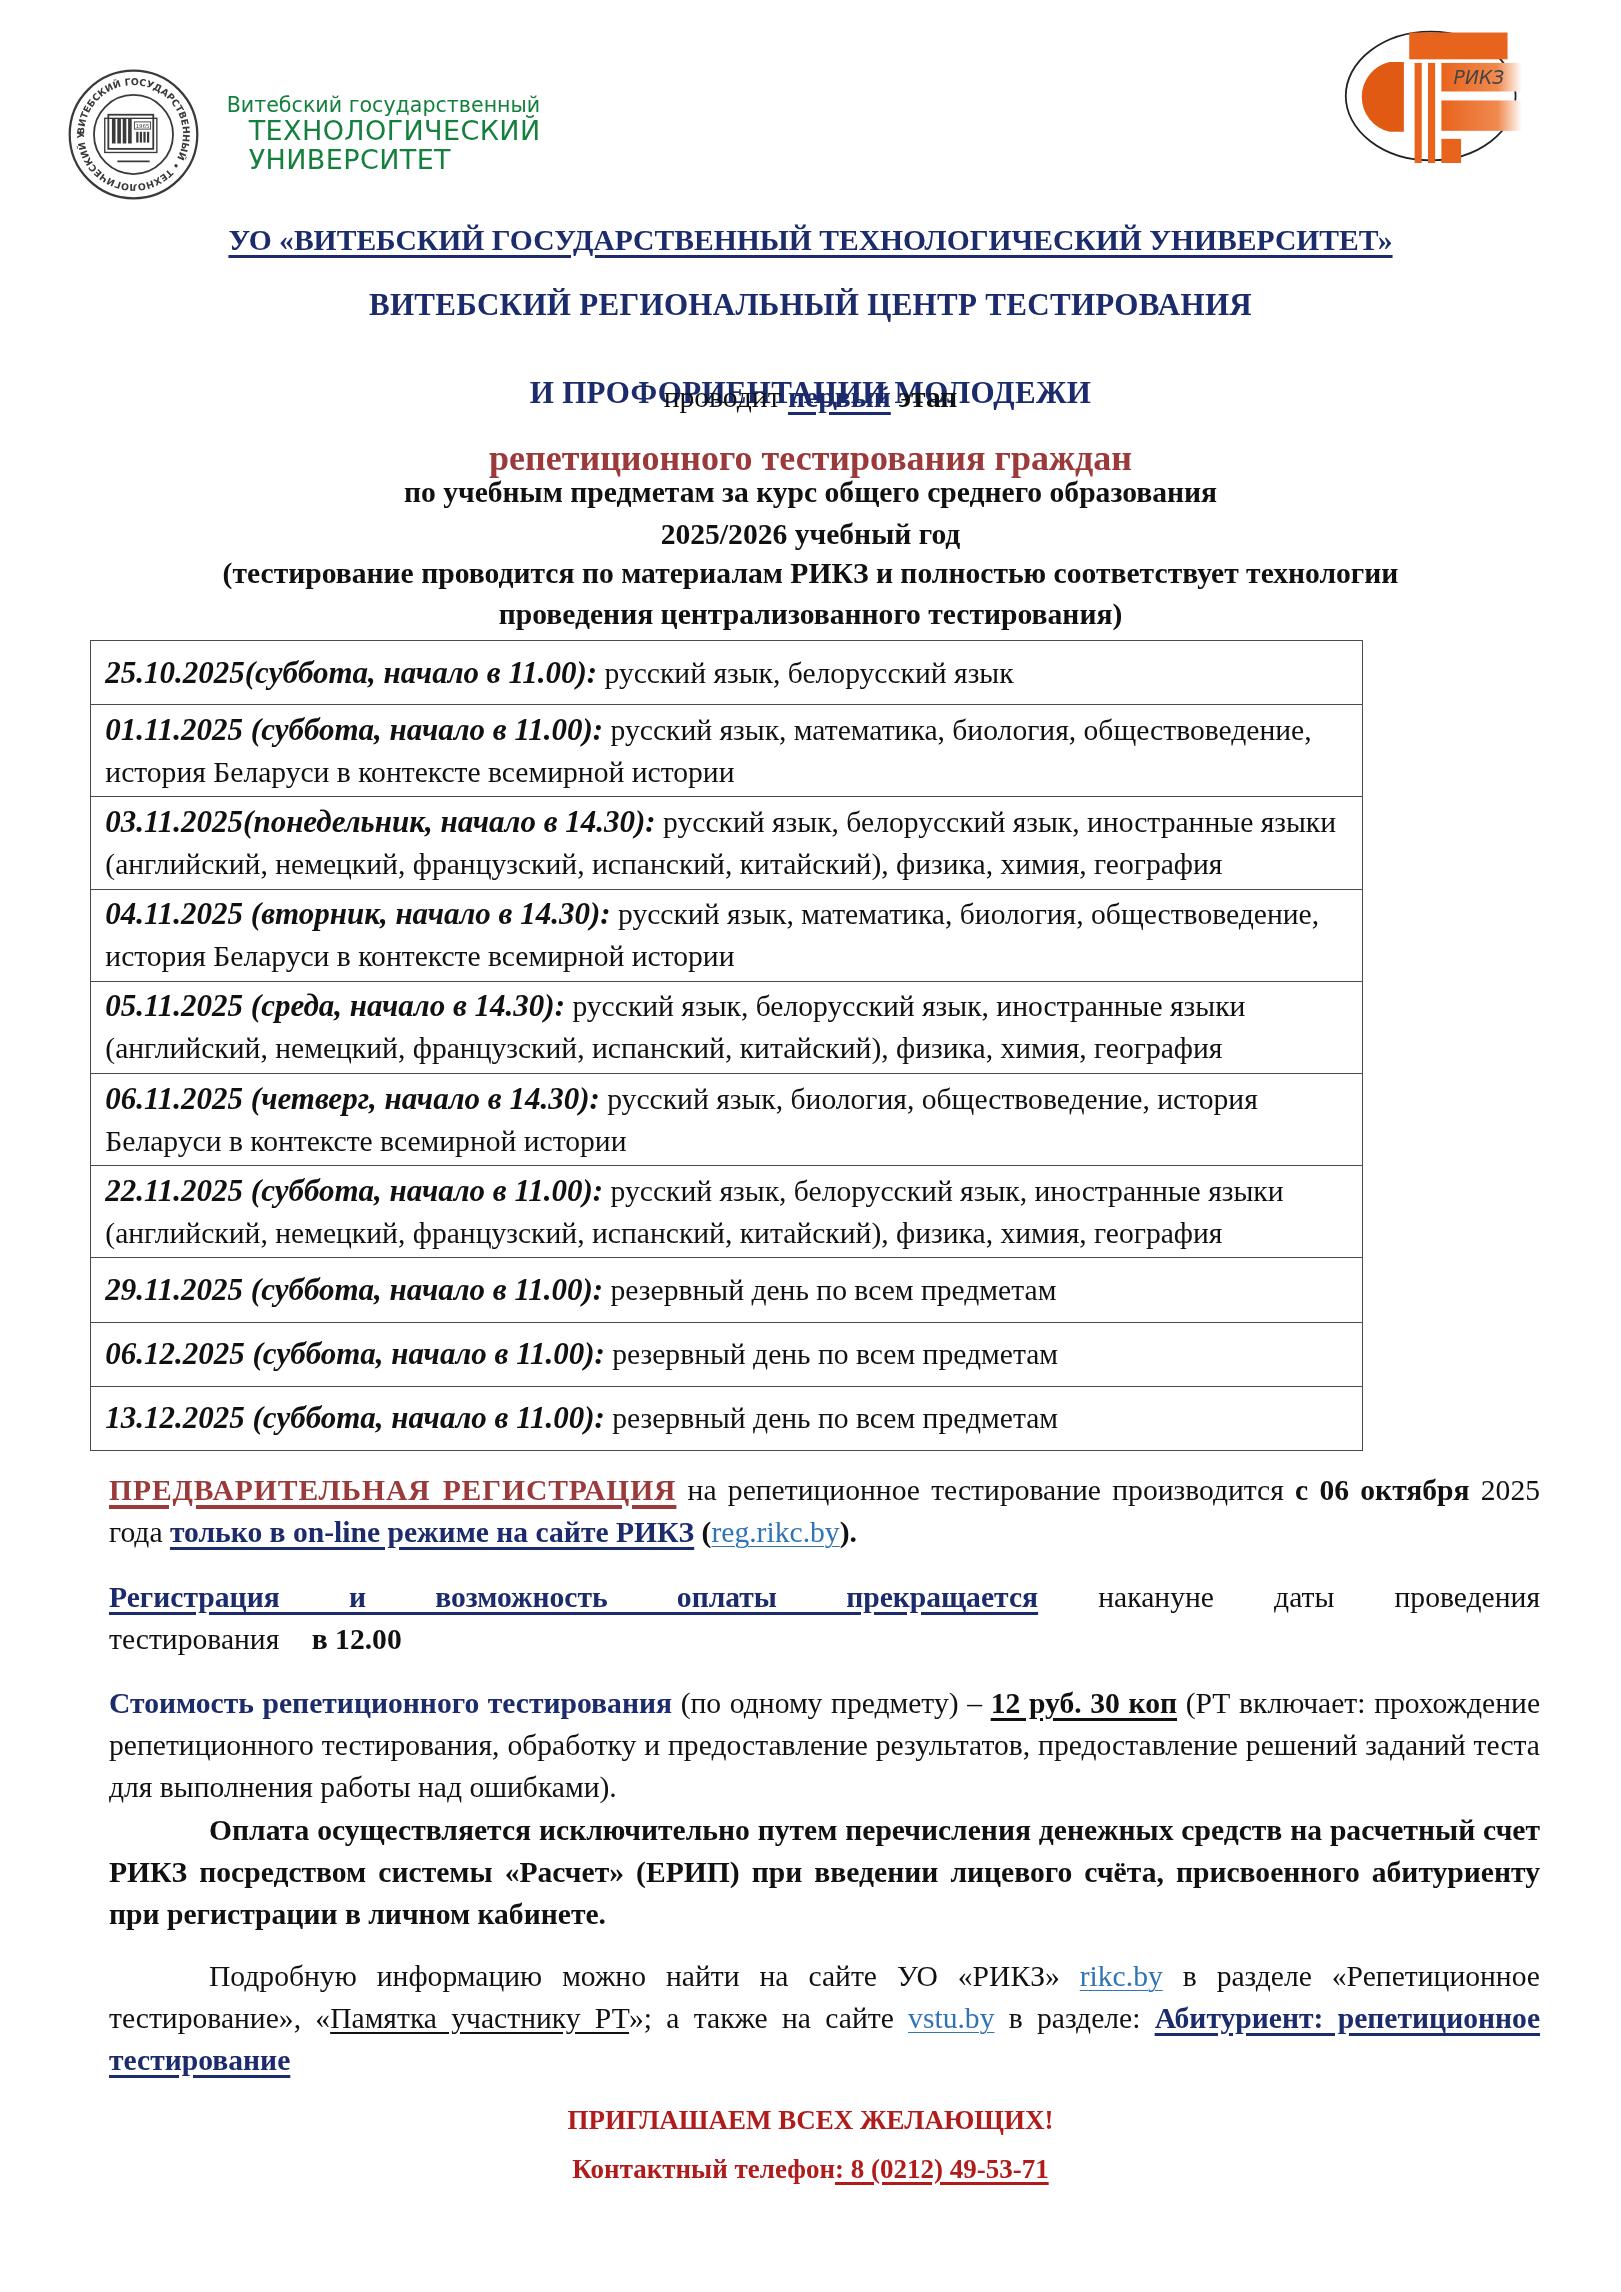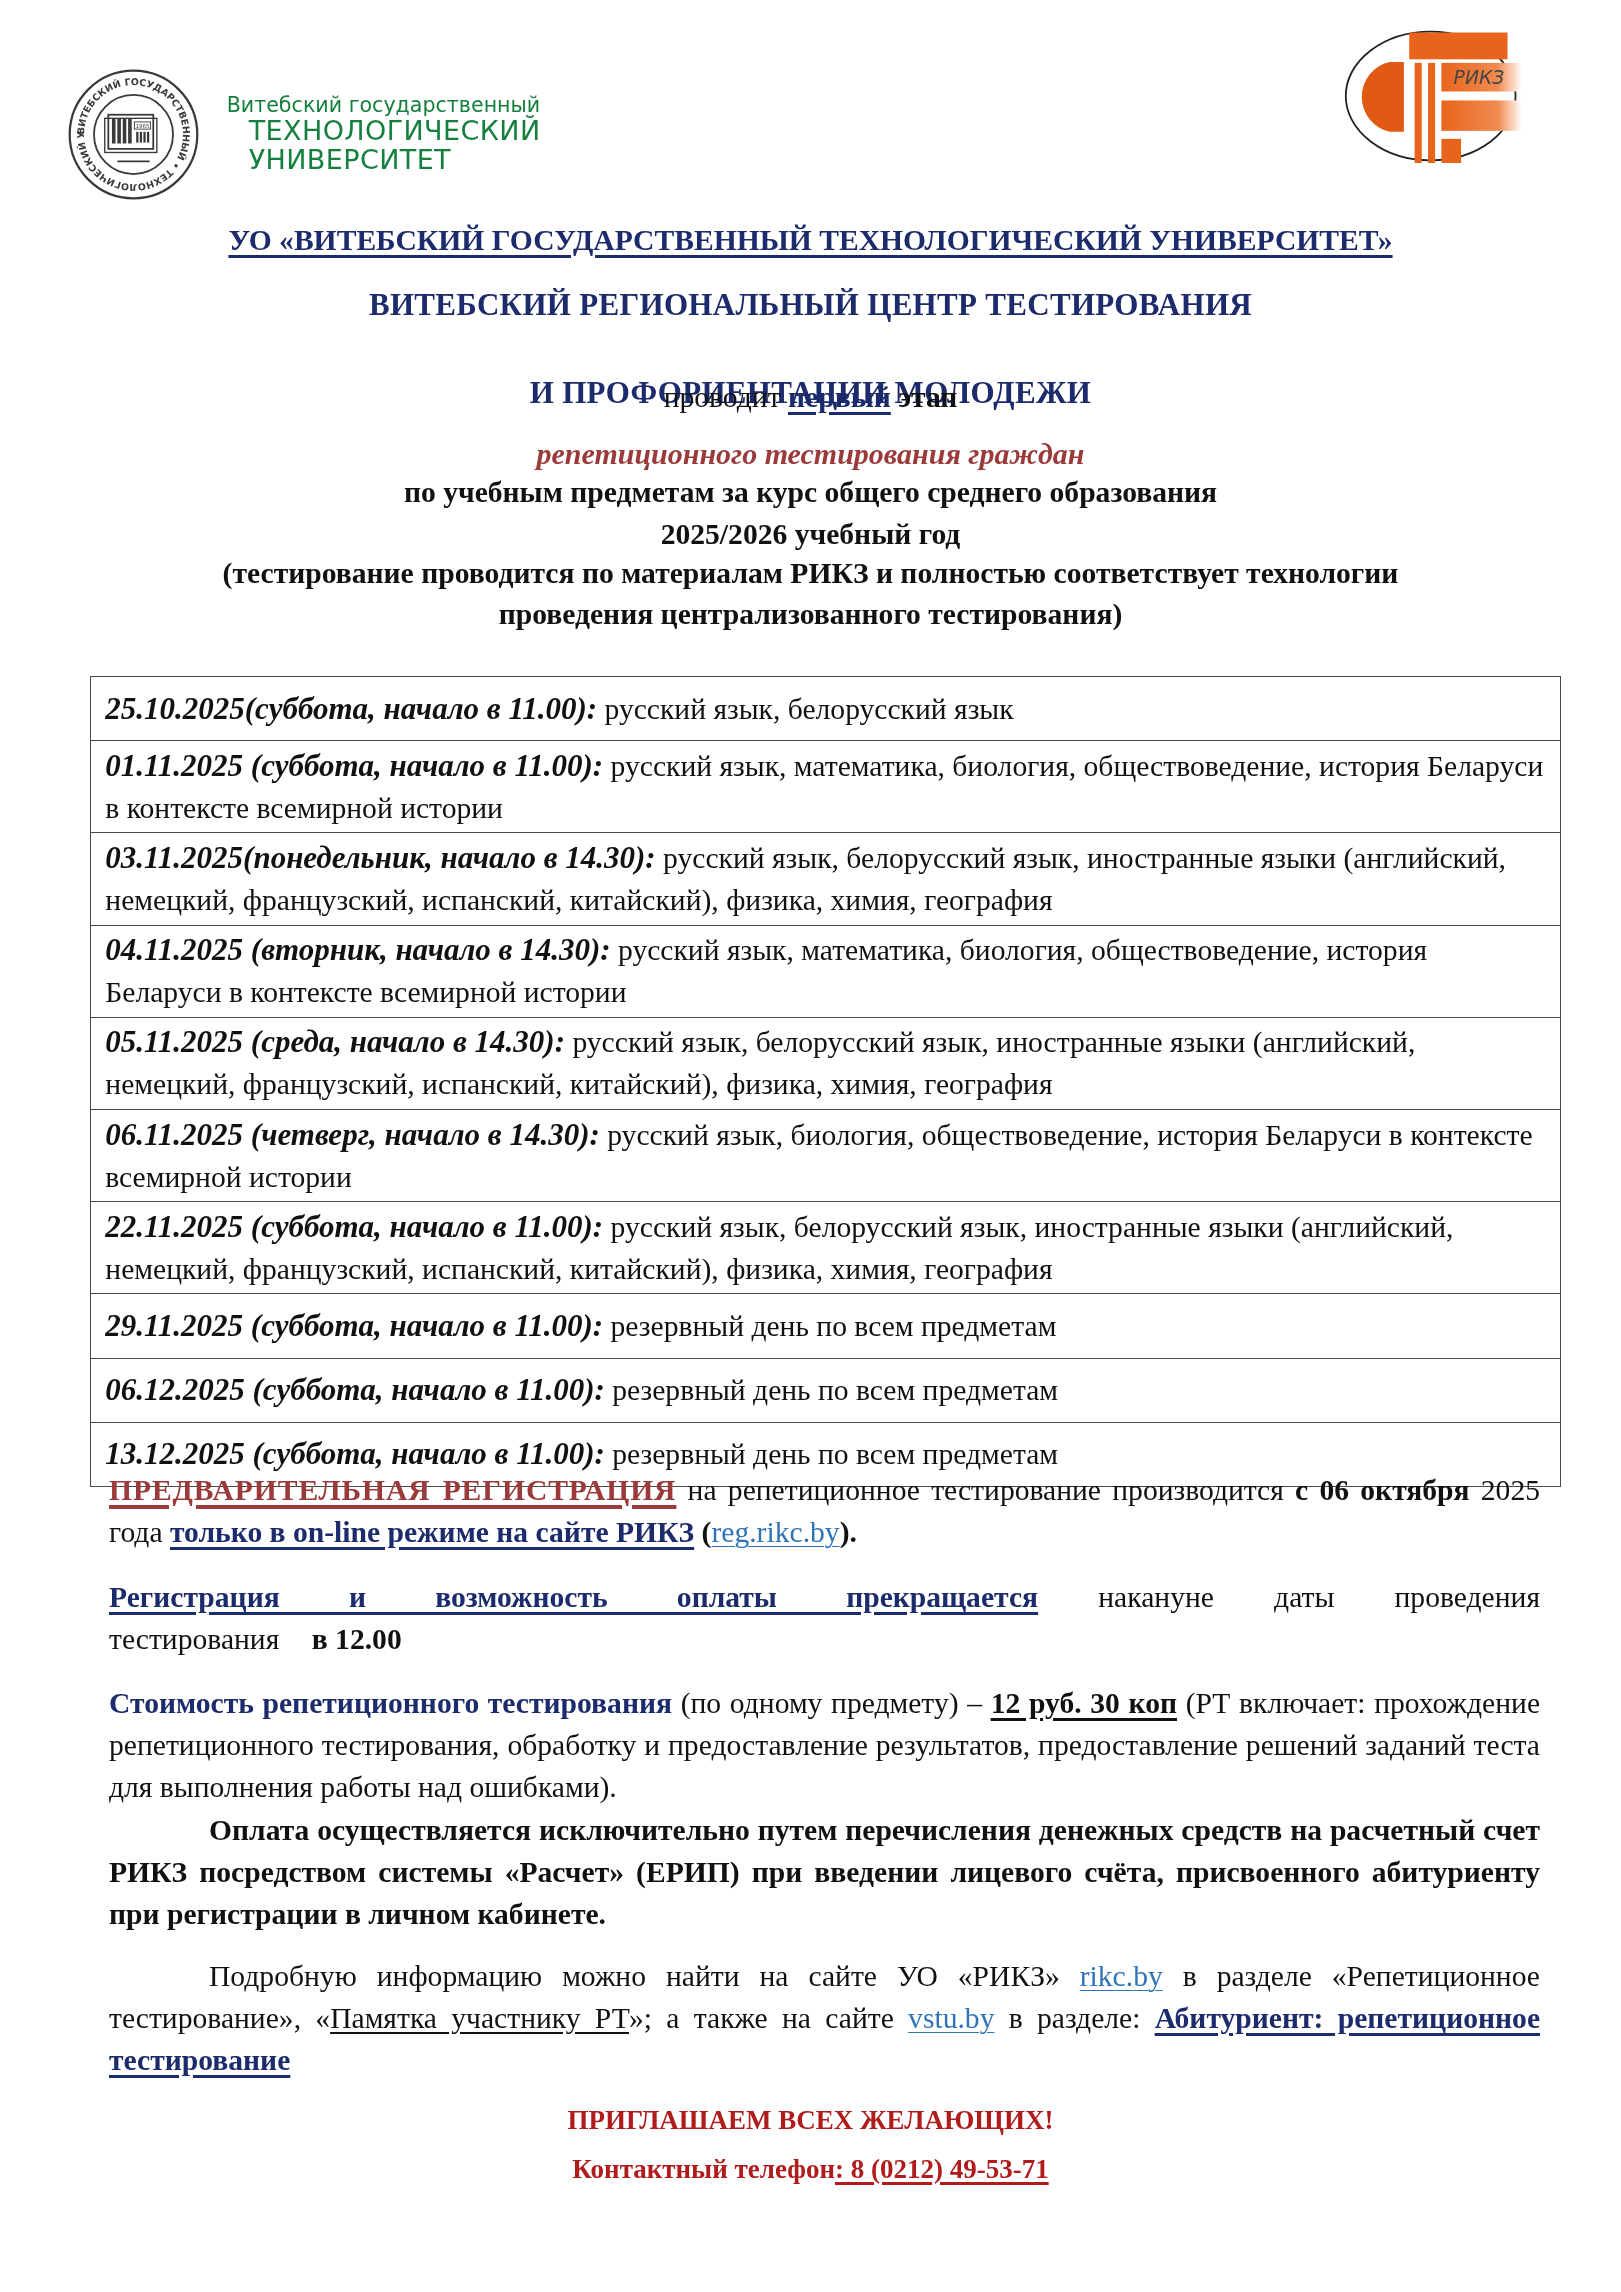--- a/index.html
+++ b/index.html
@@ -19,27 +19,27 @@
   .logo-right svg { width: 188px; height: 143px; display: block; }
 
   .center { position: absolute; left: 0; width: 1621px; text-align: center; }
   .t-univ { top: 224px; font-size: 29.6px; font-weight: bold; color: #1c2b6b; }
   .t-univ span { text-decoration: underline; text-decoration-thickness: 2.7px; text-underline-offset: 4.5px; }
   .t-center1 { top: 287px; font-size: 31px; font-weight: bold; color: #1c2b6b; letter-spacing: 0.3px; }
   .t-center2 { top: 331px; font-size: 31px; font-weight: bold; color: #1c2b6b; letter-spacing: 0.3px; margin-top: 44px; }
   .t-conducts { top: 381px; font-size: 29.6px; color: #111; }
   .t-conducts .first { font-weight: bold; color: #1c2b6b; text-decoration: underline; text-decoration-thickness: 2.7px; text-underline-offset: 4.5px; }
   .t-conducts .stage { font-weight: bold; }
-  .t-rep { top: 437px; font-size: 30px; font-weight: bold; color: #9b3a3a; font-style: italic; }
+  .t-rep { top: 437px; font-size: 36px; font-weight: bold; color: #9b3a3a; }
   .t-subj { top: 476px; font-size: 29.6px; font-weight: bold; }
   .t-year { top: 518px; font-size: 29.6px; font-weight: bold; }
   .t-note1 { top: 557px; font-size: 29.6px; font-weight: bold; }
   .t-note2 { top: 598px; font-size: 29.6px; font-weight: bold; }
 
-  .schedule { position: absolute; left: 90px; top: 676px; width: 1471px; border-collapse: collapse; }
+  .schedule { position: absolute; left: 90px; top: 640px; width: 1273px; border-collapse: collapse; }
   .schedule td { border: 1.8px solid #4a4a4a; padding: 3.6px 10.7px 3.6px 14.3px; font-size: 29.6px; line-height: 42px; vertical-align: middle; }
   .schedule .date { font-weight: bold; font-style: italic; font-size: 31px; }
   .schedule tr.single td { height: 56px; }
   .schedule tr.double td { height: 79px; }
 
   .para { position: absolute; left: 109px; width: 1431px; font-size: 29.6px; line-height: 42px; text-align: justify; }
   .p-reg { top: 1469px; }
   .p-reg .reg-head { color: #9b3a3a; font-weight: bold; text-decoration: underline; text-decoration-thickness: 3.6px; text-underline-offset: 5.4px; letter-spacing: 0.9px; }
   .p-reg .bold { font-weight: bold; }
   .p-reg .online { font-weight: bold; color: #1c2b6b; text-decoration: underline; text-decoration-thickness: 2.7px; text-underline-offset: 4.5px; }

